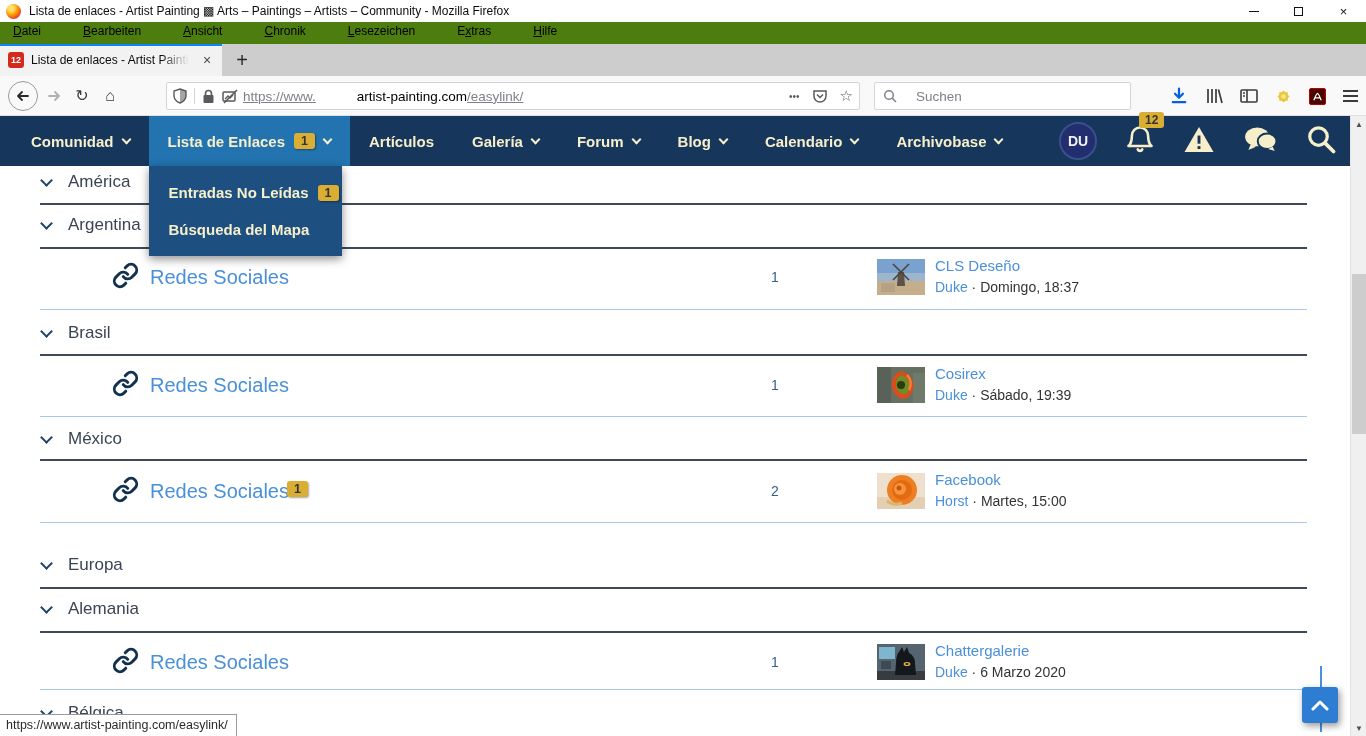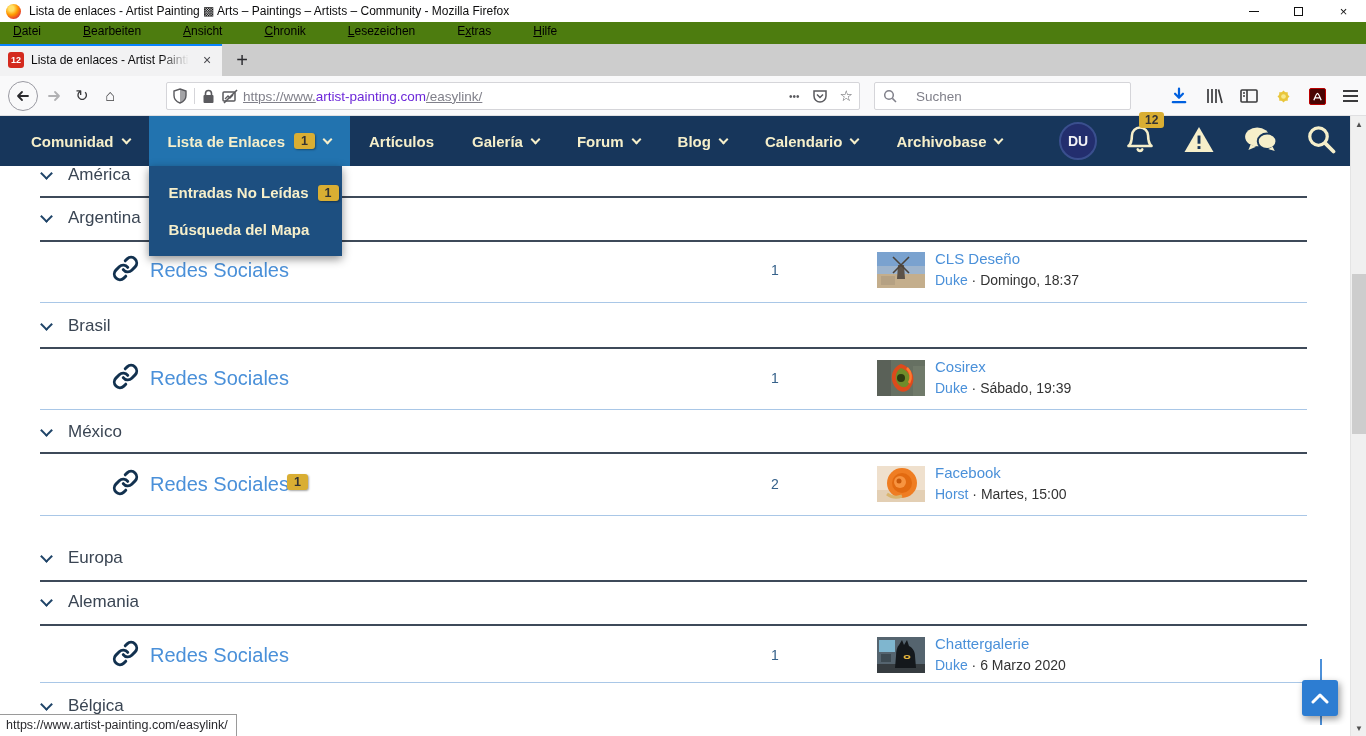--- a/index.html
+++ b/index.html
@@ -34,21 +34,21 @@
 
   
   .toolbar { position:absolute; top:76px; left:0; right:0; height:40px; background:#f9f9fa; border-bottom:1px solid #e0e0e2; display:flex; align-items:center; }
   .tb-btn { display:flex; align-items:center; justify-content:center; color:#3b3b3d; }
   .back-btn { width:30px; height:30px; border:1px solid #9a9aa2; border-radius:50%; margin-left:8px; background:#f9f9fa; }
   .fwd-btn { width:28px; height:28px; margin-left:2px; }
   .reload-btn,.home-btn { width:28px; height:28px; font-size:16px; }
   .urlbar { position:absolute; left:166px; top:6px; width:694px; height:28px; background:#fff; border:1px solid #d5d5d9; border-radius:2px; display:flex; align-items:center; padding:0 6px; }
   .url-sep { width:1px; height:16px; background:#d5d5d9; margin:0 7px; }
   .url-text { font-size:13.5px; white-space:nowrap; margin-left:4px; flex:1; overflow:hidden; }
-  .url-dim { color:#80808a;text-decoration:underline; } .url-dom { color:#6d28d9; }
+  .url-dim { color:#80808a;text-decoration:underline; } .url-dom { color:#000000;margin-left:41px; }
   .url-icons { display:flex; align-items:center; gap:12px; margin-left:8px; color:#5a5a5e; }
   .dots { font-size:10px; letter-spacing:0px; color:#5a5a5e; }
   .star { font-size:15px; color:#5a5a5e; }
   .searchbar { position:absolute; left:874px; top:6px; width:257px; height:28px; background:#fff; border:1px solid #d5d5d9; border-radius:2px; display:flex; align-items:center; padding:0 8px; }
   .searchbar input { border:none; outline:none; font-size:13.5px; color:#0c0c0d; width:200px; margin-left:19px; font-family:"Liberation Sans",sans-serif; background:transparent; }
   .searchbar input::placeholder { color:#80808a; }
   .tb-right { position:absolute; right:8px; top:0; height:40px; display:flex; align-items:center; gap:17px; }
   .hamburger { display:flex; flex-direction:column; gap:3px; }
   .hamburger span { width:15px; height:2px; background:#3b3b3d; }
   .acrobat { width:17px; height:17px; background:#4a0503; border:1px solid #b00; border-radius:2px; display:flex; align-items:center; justify-content:center; }
@@ -60,21 +60,21 @@
   .caret { width:7px; height:7px; border-right:2px solid #f6efca; border-bottom:2px solid #f6efca; transform:rotate(45deg); margin-left:9px; margin-top:-4px; }
   .gold-badge { background:#d9ae33; color:#333; font-size:12.5px; font-weight:bold; border-radius:3px; padding:1px 7px; margin-left:9px; box-shadow:1px 1px 2px rgba(0,0,0,.35); }
   .dropdown { position:absolute; top:50px; left:0; width:193px; background:#1d4f80; box-shadow:0 3px 9px rgba(0,0,0,.45); padding:8px 0; }
   .dd-item { display:flex; align-items:center; padding:10px 20px; color:#f6efca; font-size:15px; font-weight:bold; white-space:nowrap; }
   .nav-right { position:absolute; right:30px; top:0; height:50px; display:flex; align-items:center; gap:29px; }
   .avatar { width:38px; height:38px; border-radius:50%; background:#232e6e; border:2px solid #3a4f8e; color:#f2f2f5; font-size:14px; font-weight:bold; display:flex; align-items:center; justify-content:center; }
   .bell-wrap { position:relative; }
   .bell-badge { position:absolute; top:-12px; left:13px; background:#d9ae33; color:#333; font-size:12px; font-weight:bold; border-radius:3px; padding:1px 6px; }
 
   
-  .content { position:absolute; top:155px; left:0; width:1350px; height:570px; background:#fff; overflow:hidden;border-radius:11px; }
+  .content { position:absolute; top:162px; left:0; width:1350px; height:570px; background:#fff; overflow:hidden;border-radius:11px; }
   .cat { position:absolute; left:40px; display:flex; align-items:center; font-size:17px; color:#3a4553; }
   .cat-chev { width:9px; height:9px; border-right:2.5px solid #1f4468; border-bottom:2.5px solid #1f4468; transform:rotate(45deg); margin:-4px 17px 0 2px; }
   .hr-dark { position:absolute; left:40px; width:1267px; border-top:2px solid #3e4a59; }
   .hr-light { position:absolute; left:40px; width:1267px; border-top:1px solid #a9c7e7; }
   .row { position:absolute; left:0; width:1307px; height:56px; }
   .chain { position:absolute; left:112px; top:6px; }
   .row-link { position:absolute; left:150px; top:10px; font-size:20px; color:#4a90d9; text-decoration:none; cursor:pointer; }
   .row-badge { position:absolute; left:278px; top:11px; }
   .count { position:absolute; left:750px; top:13px; width:50px; text-align:center; font-size:14px; color:#35618a; }
   .thumb { position:absolute; left:877px; top:3px; width:48px; height:36px; overflow:hidden; }

